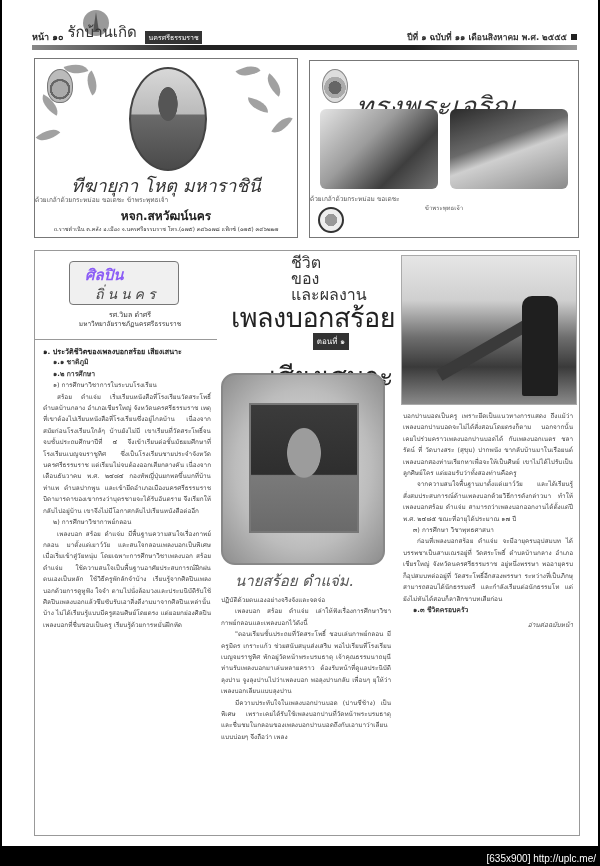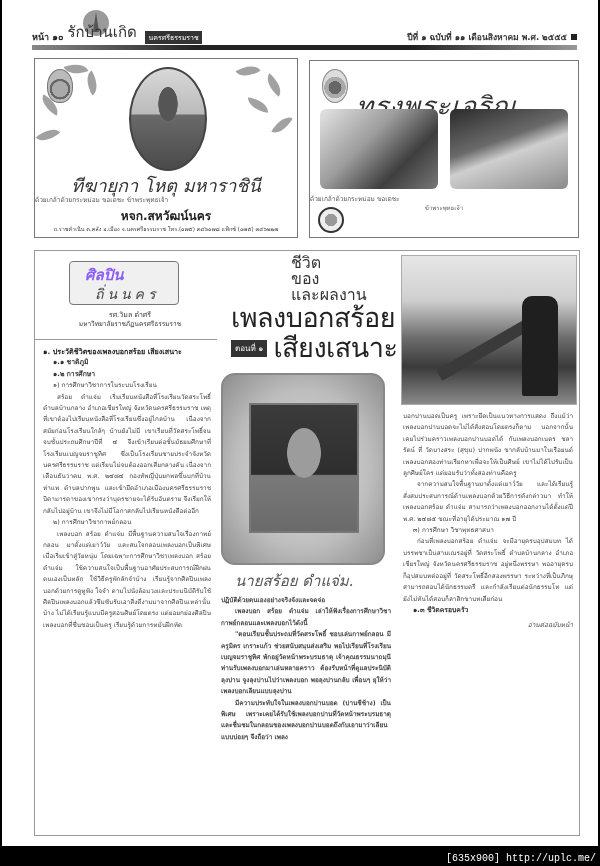--- a/index.html
+++ b/index.html
@@ -50,45 +50,45 @@
   .col-logo { position: absolute; left: 10px; top: 6px; width: 170px; height: 82px; }
   .scroll-art { position: absolute; left: 24px; top: 4px; width: 110px; height: 44px; border: 1px solid #777; background: #f0f0f0; border-radius: 4px; }
   .scroll-text1 { position: absolute; left: 40px; top: 6px; font-family: "DejaVu Serif", serif; font-style: italic; font-size: 15px; font-weight: bold; color: #8b5cf6; }
   .scroll-text2 { position: absolute; left: 50px; top: 26px; font-family: "DejaVu Serif", serif; font-style: italic; font-size: 14px; color: #444; letter-spacing: 4px; }
   .author { position: absolute; left: 0; width: 100%; top: 52px; text-align: center; font-size: 7px; color: #333; }
   .univ { position: absolute; left: 0; width: 100%; top: 62px; text-align: center; font-size: 6.5px; color: #333; }
 
   .headline { position: absolute; left: 180px; top: 4px; width: 200px; margin-left: 16px; }
   .hl-small { font-size: 16px; line-height: 16px; color: #333; margin-left: 60px; }
   .hl-big { font-size: 27px; line-height: 30px; color: #222; letter-spacing: -0.5px; white-space: nowrap; }
-  .hl-row { display: flex; align-items: center; gap: 6px; }
+  .hl-row { display: flex; align-items: center; gap: 12px; flex-direction: column; }
   .hl-badge { background: #333; color: #fff; font-size: 8px; padding: 2px 4px; }
 
   .body-text { font-size: 6.4px; line-height: 11.4px; color: #444; text-align: justify; }
   .body-text p { text-indent: 14px; }
   .body-text .h1 { font-size: 7.2px; font-weight: bold; color: #222; text-indent: 0; }
   .body-text .h2 { font-size: 6.8px; font-weight: bold; color: #333; text-indent: 10px; }
   .body-text .h3 { text-indent: 10px; }
 
   .col1 { position: absolute; left: 8px; top: 95px; width: 168px; }
   .col1-rule { position: absolute; left: 0; top: 88px; width: 182px; height: 1px; background: #999; }
 
   .portrait-frame { position: absolute; left: 186px; top: 122px; width: 164px; height: 192px; border-radius: 14px; background: radial-gradient(ellipse at center, #e6e6e6 0%, #bcbcbc 60%, #8d8d8d 100%); border: 2px solid #888; }
   .portrait-inner { position: absolute; left: 26px; top: 28px; width: 110px; height: 130px; border: 2px solid #777; background: radial-gradient(ellipse at 50% 38%, #9c9c9c 0 22%, transparent 23%), linear-gradient(180deg, #3b3b3b 0%, #2e2e2e 55%, #7a7a7a 56%, #6a6a6a 100%); }
   .signature { position: absolute; left: 200px; top: 318px; font-family: "DejaVu Serif", serif; font-style: italic; font-size: 15px; color: #555; }
-  .col2 { position: absolute; left: 186px; top: 344px; width: 170px; font-weight: bold; }
+  .col2 { position: absolute; left: 186px; top: 344px; width: 170px; }
 
   .photo-grad { position: absolute; left: 366px; top: 4px; width: 176px; height: 150px; border: 1px solid #aaa; background: linear-gradient(180deg, #e6e6e6 0%, #cfcfcf 30%, #6e6e6e 55%, #3a3a3a 75%, #8a8a8a 100%); }
   .photo-grad .robe { position: absolute; right: 18px; top: 40px; width: 36px; height: 100px; background: #1f1f1f; border-radius: 10px 10px 2px 2px; }
   .photo-grad .rail { position: absolute; left: 30px; top: 86px; width: 110px; height: 12px; background: #3a3a3a; transform: rotate(-30deg); }
   .col3 { position: absolute; left: 368px; top: 160px; width: 170px; }
   .continued { text-align: right; font-style: italic; font-size: 6.5px; color: #444; margin-top: 4px; }
   .endmark { display: inline-block; width: 8px; height: 8px; border-radius: 50%; border: 1px solid #444; margin-left: 3px; vertical-align: middle; }
 
-  .watermark { position: absolute; right: 4px; bottom: 2px; color: #fff; font-family: Liberation Mono, monospace; font-size: 10px; }
+  .watermark { position: absolute; right: 4px; bottom: 2px; color: #fff; font-family: Liberation Sans, sans-serif; font-size: 10px; }
 </style>
 </head>
 <body>
 
 <div class="page">
 
   <div class="masthead">
     <div class="mh-left">
       <span class="mh-page">หน้า ๑๐</span>
       <div class="mh-logo">

